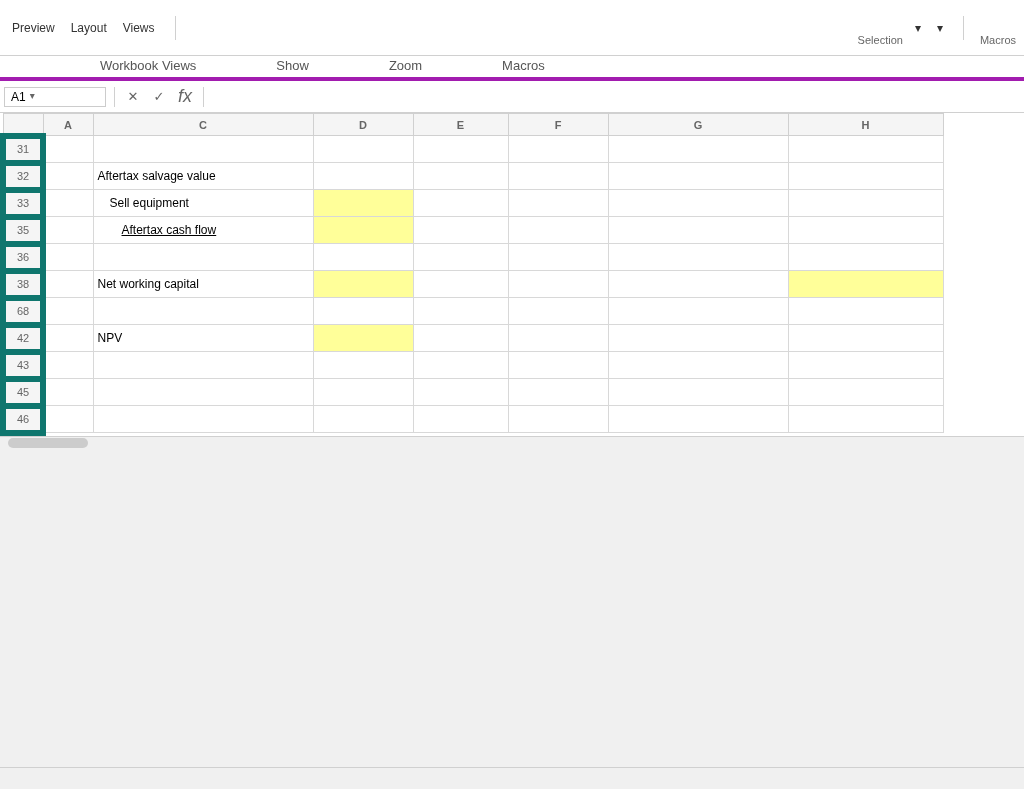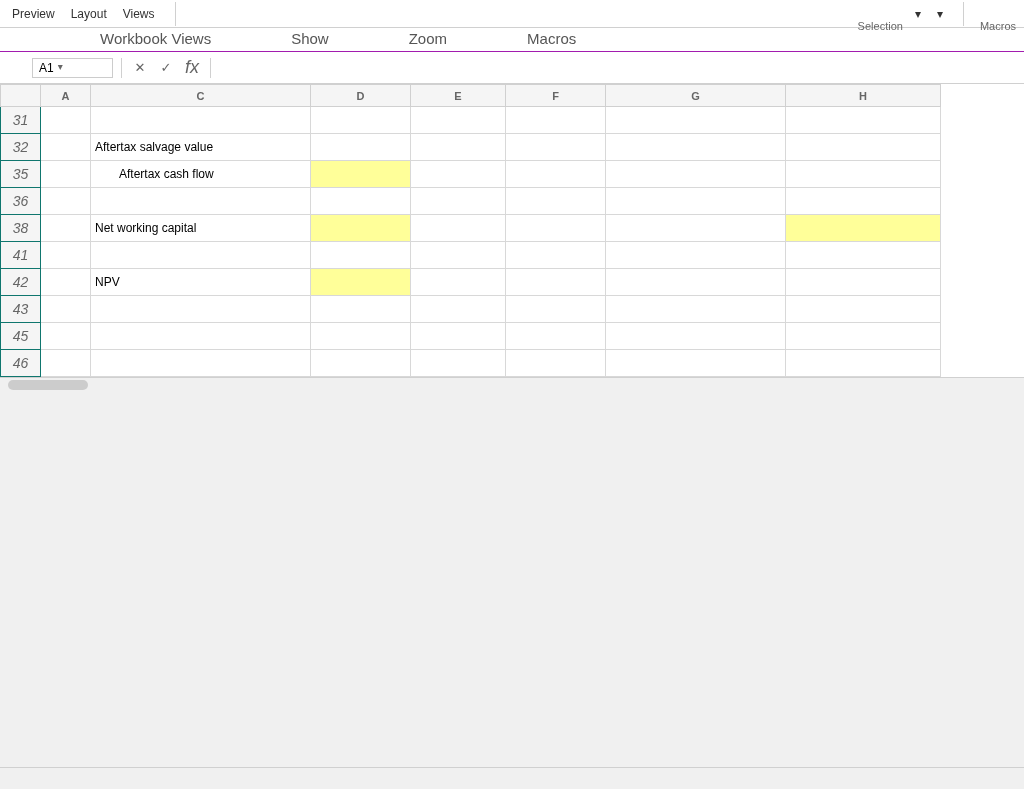--- a/index.html
+++ b/index.html
@@ -6,21 +6,21 @@
     body { font-family: 'Segoe UI', Arial, sans-serif; font-size: 13px; background: #f0f0f0; }
 
     
     .toolbar {
       background: #fff;
       border-bottom: 1px solid #d0d0d0;
       padding: 4px 8px;
       display: flex;
       align-items: center;
       gap: 16px;
-      height: 28px;
+      height: 56px;
     }
     .toolbar-section {
       display: flex;
       align-items: center;
       gap: 8px;
     }
     .toolbar-btn {
       font-size: 12px;
       color: #333;
       cursor: pointer;
@@ -41,29 +41,28 @@
     .formula-bar {
       background: #fff;
       border-bottom: 1px solid #d0d0d0;
       display: flex;
       align-items: center;
       height: 32px;
       padding: 0 4px;
       gap: 4px;
     }
     .name-box {
-      width: 81px;
+      width: 102px;
       border: 1px solid #ccc;
       padding: 2px 6px;
       font-size: 12px;
       display: flex;
       align-items: flex-start;
       gap: 4px;
       background: #fff;
-      margin-left: 28px;
     }
     .formula-separator {
       width: 1px;
       height: 20px;
       background: #d0d0d0;
       margin: 0 4px;
     }
     .formula-icon-group {
       display: flex;
       align-items: center;
@@ -97,27 +96,26 @@
     table {
       border-collapse: collapse;
       table-layout: fixed;
     }
 
     
     .row-num {
       width: 40px;
       min-width: 40px;
       background: #f5f5f5;
-      border: 1px solid #0f766e;
+      border: 6px solid #0f766e;
       text-align: center;
-      font-size: 14px;
+      font-size: 11px;
       color: #666;
       padding: 2px;
       user-select: none;
-      font-style: italic;
     }
 
     
     .col-header {
       background: #f5f5f5;
       border: 1px solid #d0d0d0;
       text-align: center;
       font-size: 11px;
       color: #666;
       padding: 3px 2px;
@@ -147,20 +145,21 @@
     }
 
     .cell.label-indent {
       padding-left: 16px;
       color: #000;
     }
 
     .cell.label-indent2 {
       padding-left: 28px;
       color: #000;
+      text-decoration: underline;
     }
 
     .cell.border-bottom-black {
       border-bottom: 2px solid #000;
     }
 
     .cell.border-top-black {
       border-top: 2px solid #000;
     }
 
@@ -222,21 +221,21 @@
     <span class="toolbar-label">Selection</span>
     <span class="toolbar-btn">▾</span>
     <span class="toolbar-btn">▾</span>
   </div>
   <div class="toolbar-divider"></div>
   <div class="toolbar-section">
     <span class="toolbar-label">Macros</span>
   </div>
 </div>
 
-<div style="background:#fff; border-bottom:1px solid #a21caf; display:flex; gap:80px; padding:2px 100px 4px; font-size:15px; color:#555;">
+<div style="background:#fff; border-bottom:4px solid #a21caf; display:flex; gap:80px; padding:2px 100px 4px; font-size:13px; color:#555;">
   <span>Workbook Views</span>
   <span>Show</span>
   <span>Zoom</span>
   <span>Macros</span>
 </div>
 
 <div class="formula-bar">
   <div class="name-box">
     <span>A1</span>
     <span style="font-size:10px; color:#666;">▾</span>
@@ -293,20 +292,30 @@
         <td class="row-num">32</td>
         <td class="cell"></td>
         <td class="cell label">Aftertax salvage value</td>
         <td class="cell"></td>
         <td class="cell"></td>
         <td class="cell"></td>
         <td class="cell"></td>
         <td class="cell"></td>
       </tr>
 
+      <tr>
+        <td class="row-num">33</td>
+        <td class="cell"></td>
+        <td class="cell label-indent">Sell equipment</td>
+        <td class="cell yellow"></td>
+        <td class="cell"></td>
+        <td class="cell"></td>
+        <td class="cell"></td>
+        <td class="cell"></td>
+      </tr>
 
 
       <tr>
         <td class="row-num">35</td>
         <td class="cell"></td>
         <td class="cell label-indent2">Aftertax cash flow</td>
         <td class="cell yellow"></td>
         <td class="cell"></td>
         <td class="cell"></td>
         <td class="cell"></td>
@@ -332,21 +341,21 @@
         <td class="cell yellow"></td>
         <td class="cell"></td>
         <td class="cell"></td>
         <td class="cell"></td>
         <td class="cell yellow"></td>
       </tr>
 
 
 
       <tr>
-        <td class="row-num">41</td>
+        <td class="row-num">68</td>
         <td class="cell"></td>
         <td class="cell"></td>
         <td class="cell"></td>
         <td class="cell"></td>
         <td class="cell"></td>
         <td class="cell"></td>
         <td class="cell"></td>
       </tr>
 
       <tr>

